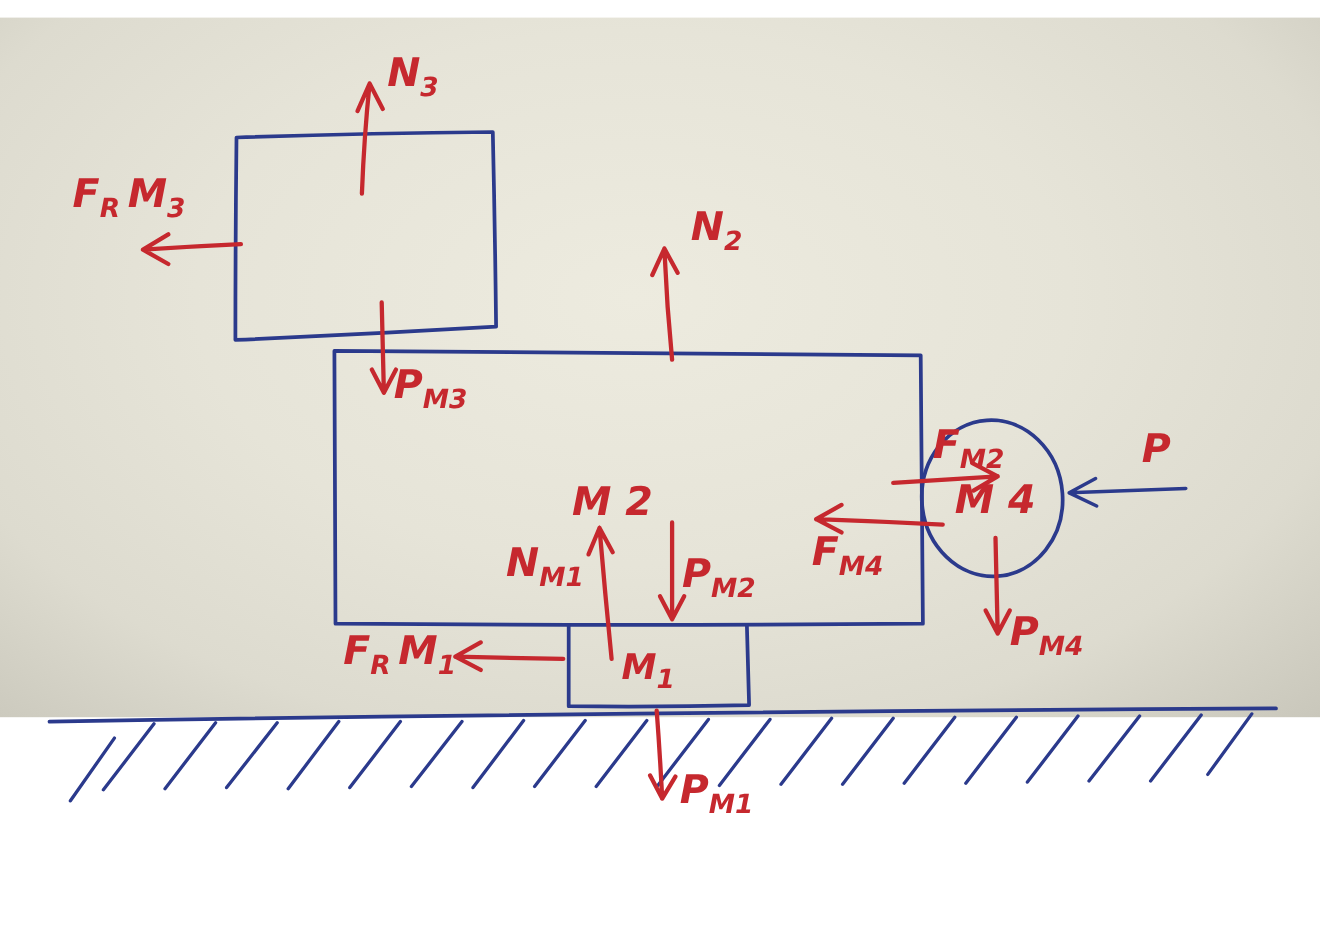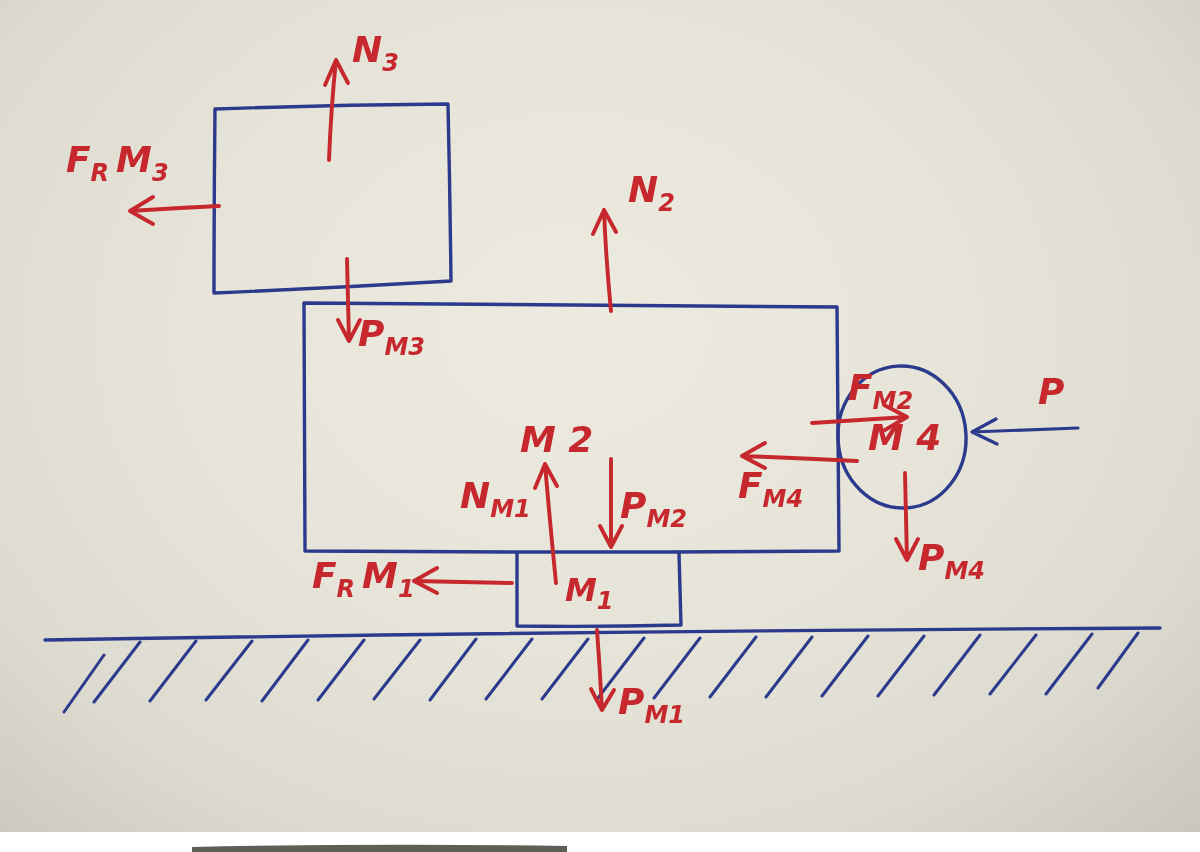--- a/index.html
+++ b/index.html
@@ -1,22 +1,23 @@
 <!DOCTYPE html>
 <html><head>
 <meta charset="utf-8">
 <style>
   html,body{margin:0;padding:0;}
   body{
     width:1200px;height:852px;overflow:hidden;
     font-family:"DejaVu Sans", sans-serif;
   }
   .photo{
-    position:relative;width:1200px;height:832px;
+    position:relative;width:1200px;height:636px;
     background:radial-gradient(ellipse at 48% 40%, #edebdf 0%, #e6e4d8 45%, #dddbcf 75%, #c9c7bb 100%);
+    margin-top:16px;
   }
   svg{display:block;position:absolute;inset:0;}
   .lbl{
     font-family:"DejaVu Sans", sans-serif;
     font-style:italic;
     font-weight:bold;
     font-size:36px;
   }
   .sub{font-size:24px;}
 </style>

